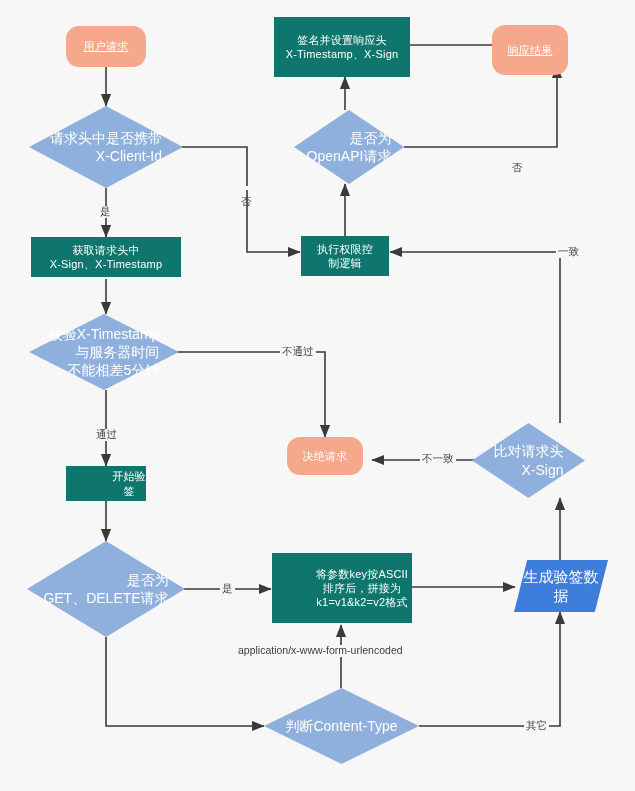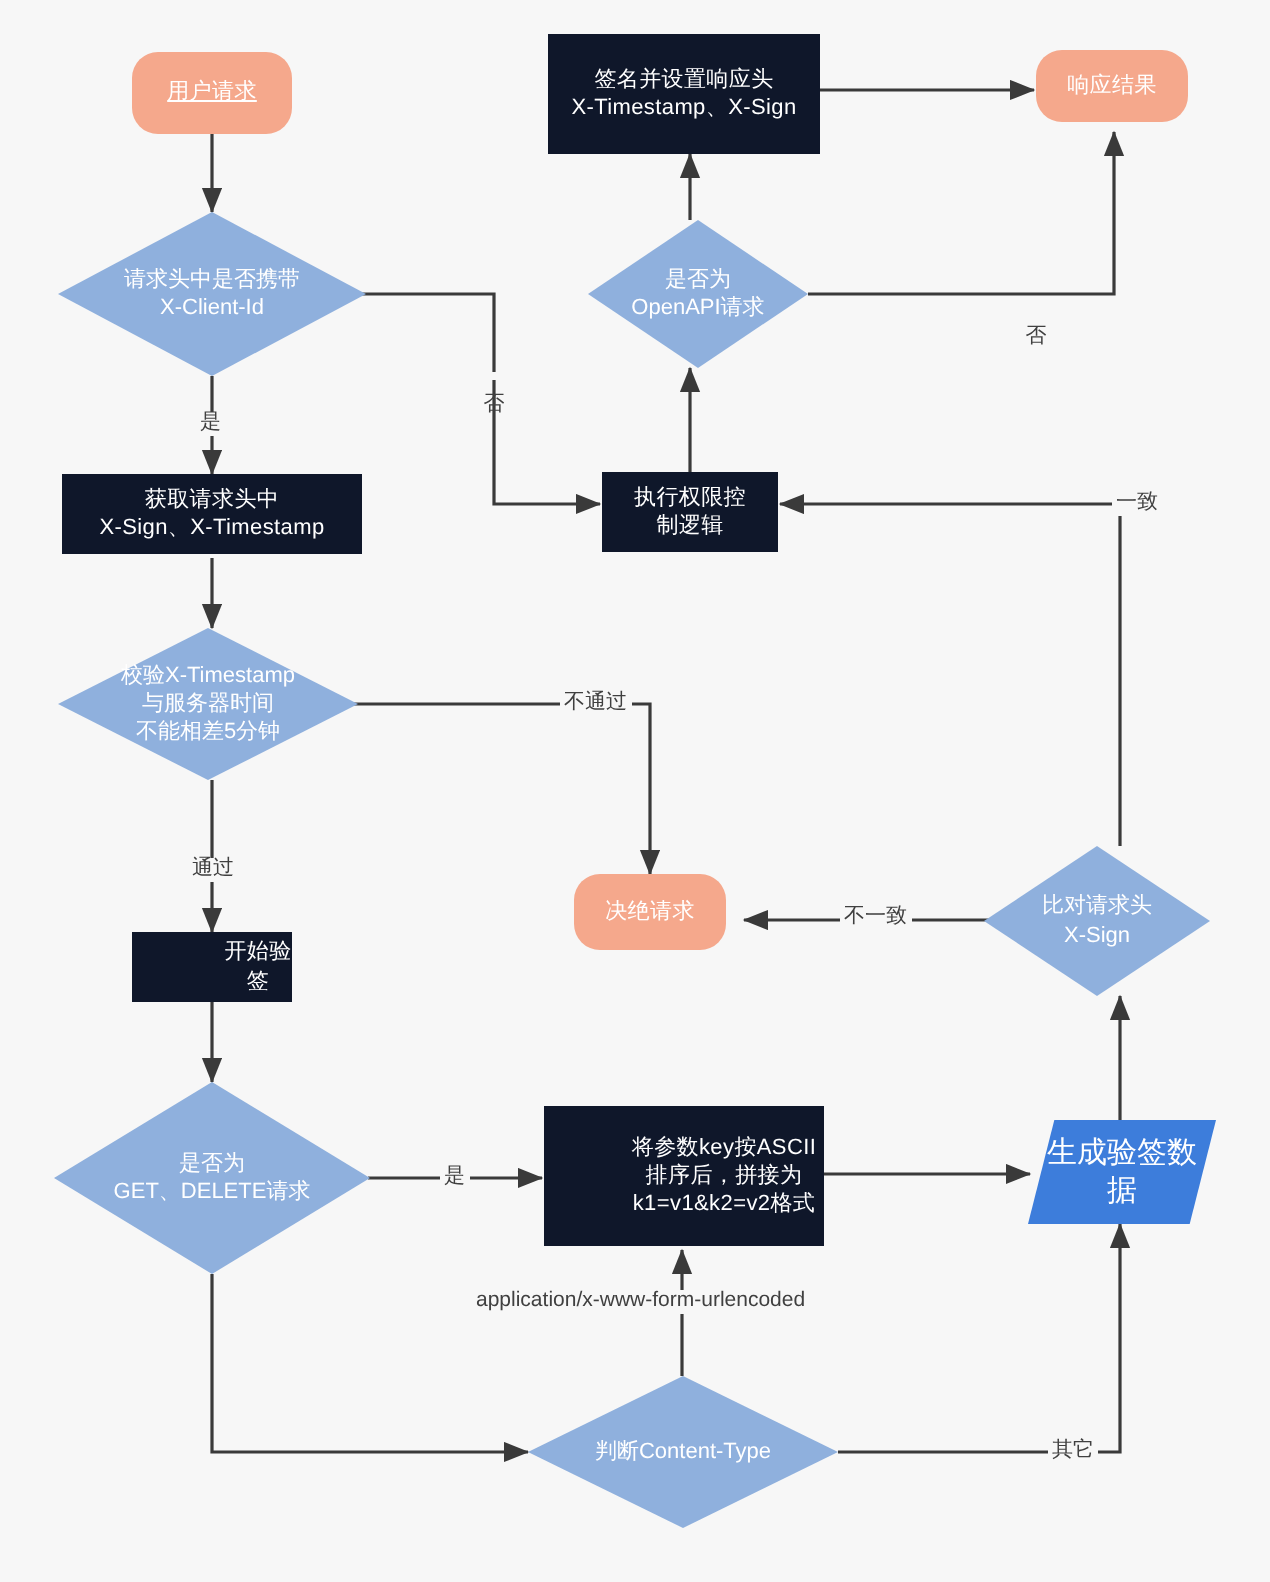--- a/index.html
+++ b/index.html
@@ -37,44 +37,44 @@
     white-space: pre-line;
     letter-spacing: .2px;
     z-index: 3;
   }
   .n-terminal {
     background: #f5a88c;
     border-radius: 13px;
     font-size: 11px;
   }
   .n-process {
-    background: #0f172a;
+    background: #0f766e;
     font-size: 11px;
   }
   .n-decision-wrap {
     position: absolute;
     z-index: 2;
   }
   .n-decision-wrap .dia {
     position: absolute;
     left: 0; top: 0;
     width: 100%; height: 100%;
     background: #8fb0dd;
     clip-path: polygon(50% 0%, 100% 50%, 50% 100%, 0% 50%);
   }
   .n-decision-wrap .dlabel {
     position: absolute;
     left: 0; top: 0;
     width: 100%; height: 100%;
     display: flex;
     align-items: center;
     justify-content: center;
-    text-align: center;
+    text-align: right;
     color: #fff;
-    font-size: 11px;
+    font-size: 14px;
     line-height: 1.3;
     white-space: pre-line;
     z-index: 2;
   }
   .n-io-wrap {
     position: absolute;
     z-index: 2;
   }
   .n-io-wrap .par {
     position: absolute;
@@ -207,21 +207,21 @@
     <div class="dia"></div>
     <div class="dlabel">判断Content-Type</div>
   </div>
 
   <div class="n-io-wrap" style="left:514px; top:560px; width:94px; height:52px;">
     <div class="par"></div>
     <div class="plabel">生成验签数
 据</div>
   </div>
 
-  <div class="n-decision-wrap" style="left:492px; top:423px; width:113px; height:75px;">
+  <div class="n-decision-wrap" style="left:472px; top:423px; width:113px; height:75px;">
     <div class="dia"></div>
     <div class="dlabel">比对请求头
 X-Sign</div>
   </div>
 
   <div class="node n-terminal" style="left:287px; top:437px; width:76px; height:38px;">
     <span>决绝请求</span>
   </div>
 
   <div class="node n-process" style="left:301px; top:236px; width:88px; height:40px;">
@@ -233,21 +233,21 @@
     <div class="dia"></div>
     <div class="dlabel">是否为
 OpenAPI请求</div>
   </div>
 
   <div class="node n-process" style="left:274px; top:17px; width:136px; height:60px;">
     <span>签名并设置响应头
 X-Timestamp、X-Sign</span>
   </div>
 
-  <div class="node n-terminal" style="left:518px; top:25px; width:76px; height:36px;">
+  <div class="node n-terminal" style="left:492px; top:25px; width:76px; height:50px;text-decoration:underline;">
     <span>响应结果</span>
   </div>
 
   <div class="elabel" style="left:98px; top:206px;">是</div>
 
   <div class="elabel vert" style="left:240px; top:186px;">否</div>
 
   <div class="elabel" style="left:280px; top:346px;">不通过</div>
 
   <div class="elabel" style="left:94px; top:429px;">通过</div>

